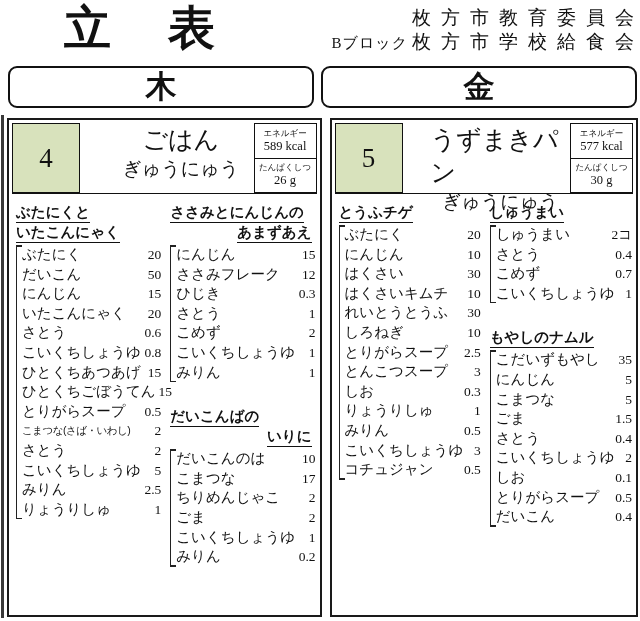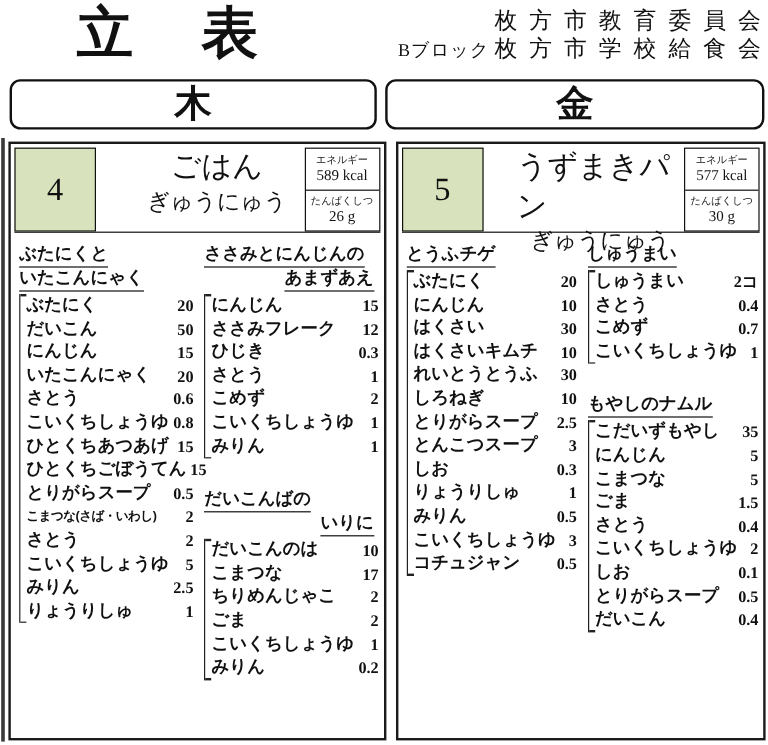--- a/index.html
+++ b/index.html
@@ -48,21 +48,21 @@
   .section:not(:first-child) { margin-top:25px; }
   .sec-title { font-weight:700; font-size:14.5px; line-height:19px; font-family:"Liberation Sans", sans-serif; margin:0 0 2px 1px; }
   .sec-title-line { text-align:left; }
   .sec-title-line.right { text-align:right; padding-right:4px; }
   .sec-title-line .u { display:inline-block; border-bottom:1.6px solid #111; padding-bottom:0px; }
   .blist { margin-left:1px; border-left:1.6px solid #222; padding-left:5px; position:relative; }
   .blist::before, .blist::after { content:""; position:absolute; left:0; width:5px; height:1.6px; background:#222; }
   .blist::before { top:0; } .blist::after { bottom:0; }
   .irow {
     display:flex; justify-content:space-between; align-items:flex-end;
-    font-size:14.5px; line-height:19.6px; font-family:"Liberation Sans", sans-serif;font-weight:bold;
+    font-size:14.5px; line-height:19.6px; font-family:"Liberation Sans", sans-serif;
   }
   .iname { white-space:nowrap; }
   .iamt { font-family:"Liberation Serif", serif; font-size:13.5px; padding-left:3px; }
   .irow.small .iname { font-size:10.5px; letter-spacing:-0.5px; }
 </style>
 </head>
 <body>
 
 <div class="stage">
 

